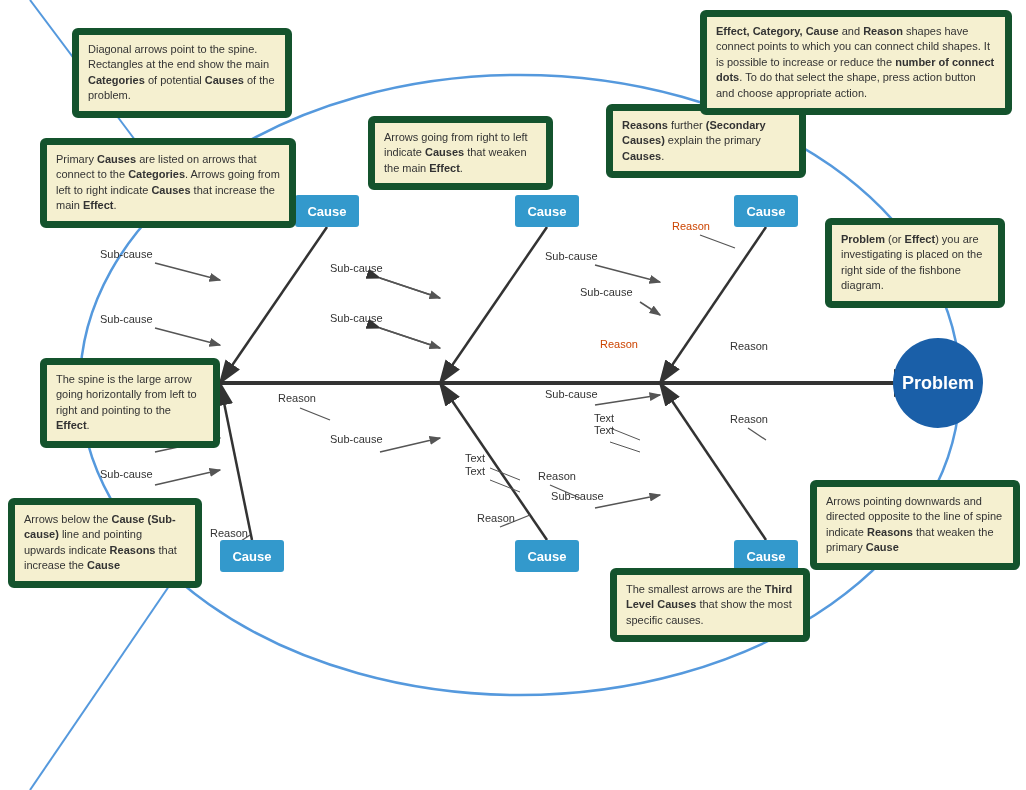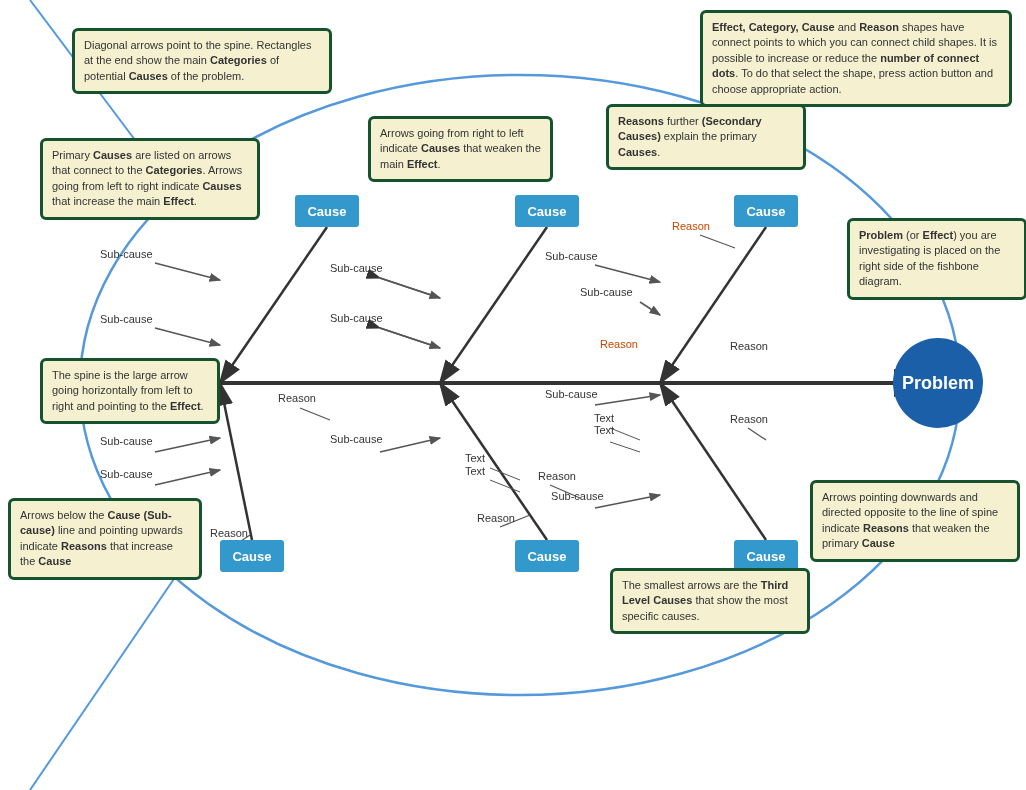--- a/index.html
+++ b/index.html
@@ -14,21 +14,21 @@
     }
     #canvas {
       width: 1026px;
       height: 790px;
       position: absolute;
       top: 0; left: 0;
     }
     .tooltip-box {
       position: absolute;
       background: #f5f0d0;
-      border: 3px solid #14532d;
+      border: 7px solid #14532d;
       border-radius: 6px;
       padding: 7px 9px;
       font-size: 11px;
       line-height: 1.4;
       color: #333;
     }
     .tooltip-box b { font-weight: bold; }
     .cause-box {
       position: absolute;
       background: #3399cc;
@@ -172,41 +172,41 @@
 <div class="label" style="left:730px;top:413px;">Reason</div>
 <div class="label" style="left:210px;top:527px;">Reason</div>
 <div class="label" style="left:538px;top:470px;">Reason</div>
 <div class="label" style="left:477px;top:512px;">Reason</div>
 
 <div class="label" style="left:594px;top:412px;">Text</div>
 <div class="label" style="left:594px;top:424px;">Text</div>
 <div class="label" style="left:465px;top:452px;">Text</div>
 <div class="label" style="left:465px;top:465px;">Text</div>
 
-<div class="tooltip-box" style="left:72px;top:28px;width:260px;">
+<div class="tooltip-box" style="left:72px;top:28px;width:220px;">
   Diagonal arrows point to the spine. Rectangles at the end show the main <b>Categories</b> of potential <b>Causes</b> of the problem.
 </div>
 
-<div class="tooltip-box" style="left:40px;top:138px;width:220px;">
+<div class="tooltip-box" style="left:40px;top:138px;width:256px;">
   Primary <b>Causes</b> are listed on arrows that connect to the <b>Categories</b>. Arrows going from left to right indicate <b>Causes</b> that increase the main <b>Effect</b>.
 </div>
 
 <div class="tooltip-box" style="left:368px;top:116px;width:185px;">
   Arrows going from right to left indicate <b>Causes</b> that weaken the main <b>Effect</b>.
 </div>
 
 <div class="tooltip-box" style="left:590px;top:104px;width:200px;margin-left:16px;">
   <b>Reasons</b> further <b>(Secondary Causes)</b> explain the primary <b>Causes</b>.
 </div>
 
 <div class="tooltip-box" style="left:700px;top:10px;width:312px;">
   <b>Effect, Category, Cause</b> and <b>Reason</b> shapes have connect points to which you can connect child shapes. It is possible to increase or reduce the <b>number of connect dots</b>. To do that select the shape, press action button and choose appropriate action.
 </div>
 
-<div class="tooltip-box" style="left:847px;top:218px;width:180px;">
+<div class="tooltip-box" style="left:825px;top:218px;width:180px;">
   <b>Problem</b> (or <b>Effect</b>) you are investigating is placed on the right side of the fishbone diagram.
 </div>
 
 <div class="tooltip-box" style="left:40px;top:358px;width:180px;">
   The spine is the large arrow going horizontally from left to right and pointing to the <b>Effect</b>.
 </div>
 
 <div class="tooltip-box" style="left:8px;top:498px;width:194px;">
   Arrows below the <b>Cause (Sub-cause)</b> line and pointing upwards indicate <b>Reasons</b> that increase the <b>Cause</b>
 </div>

